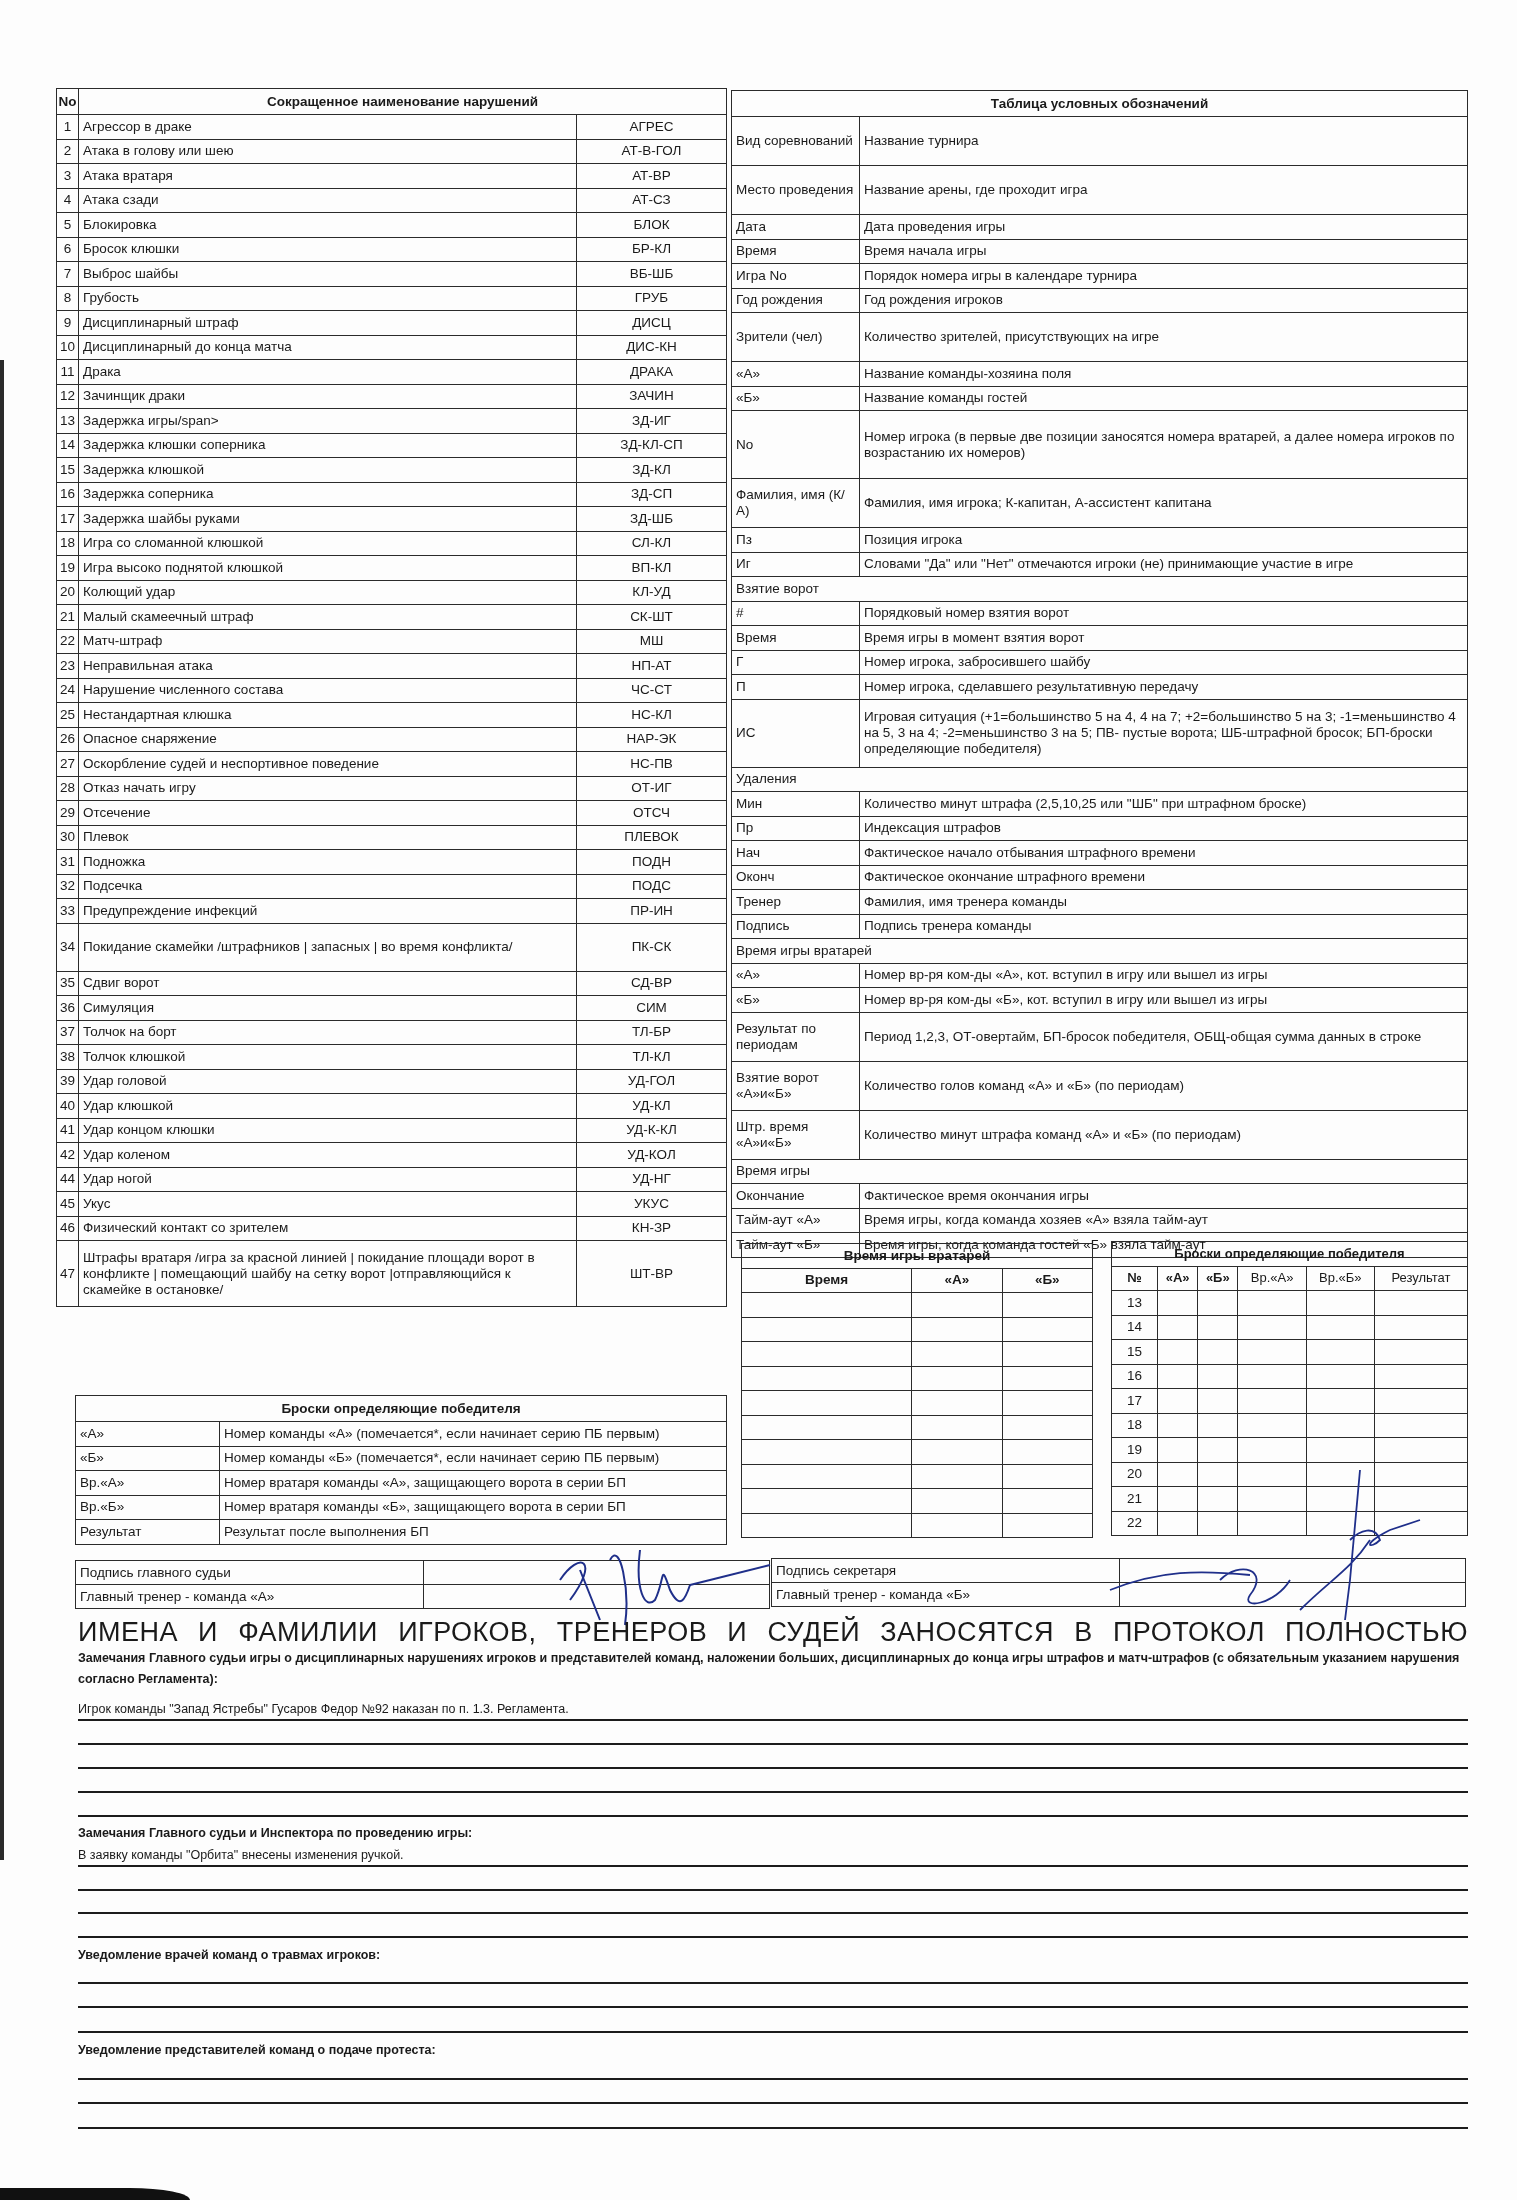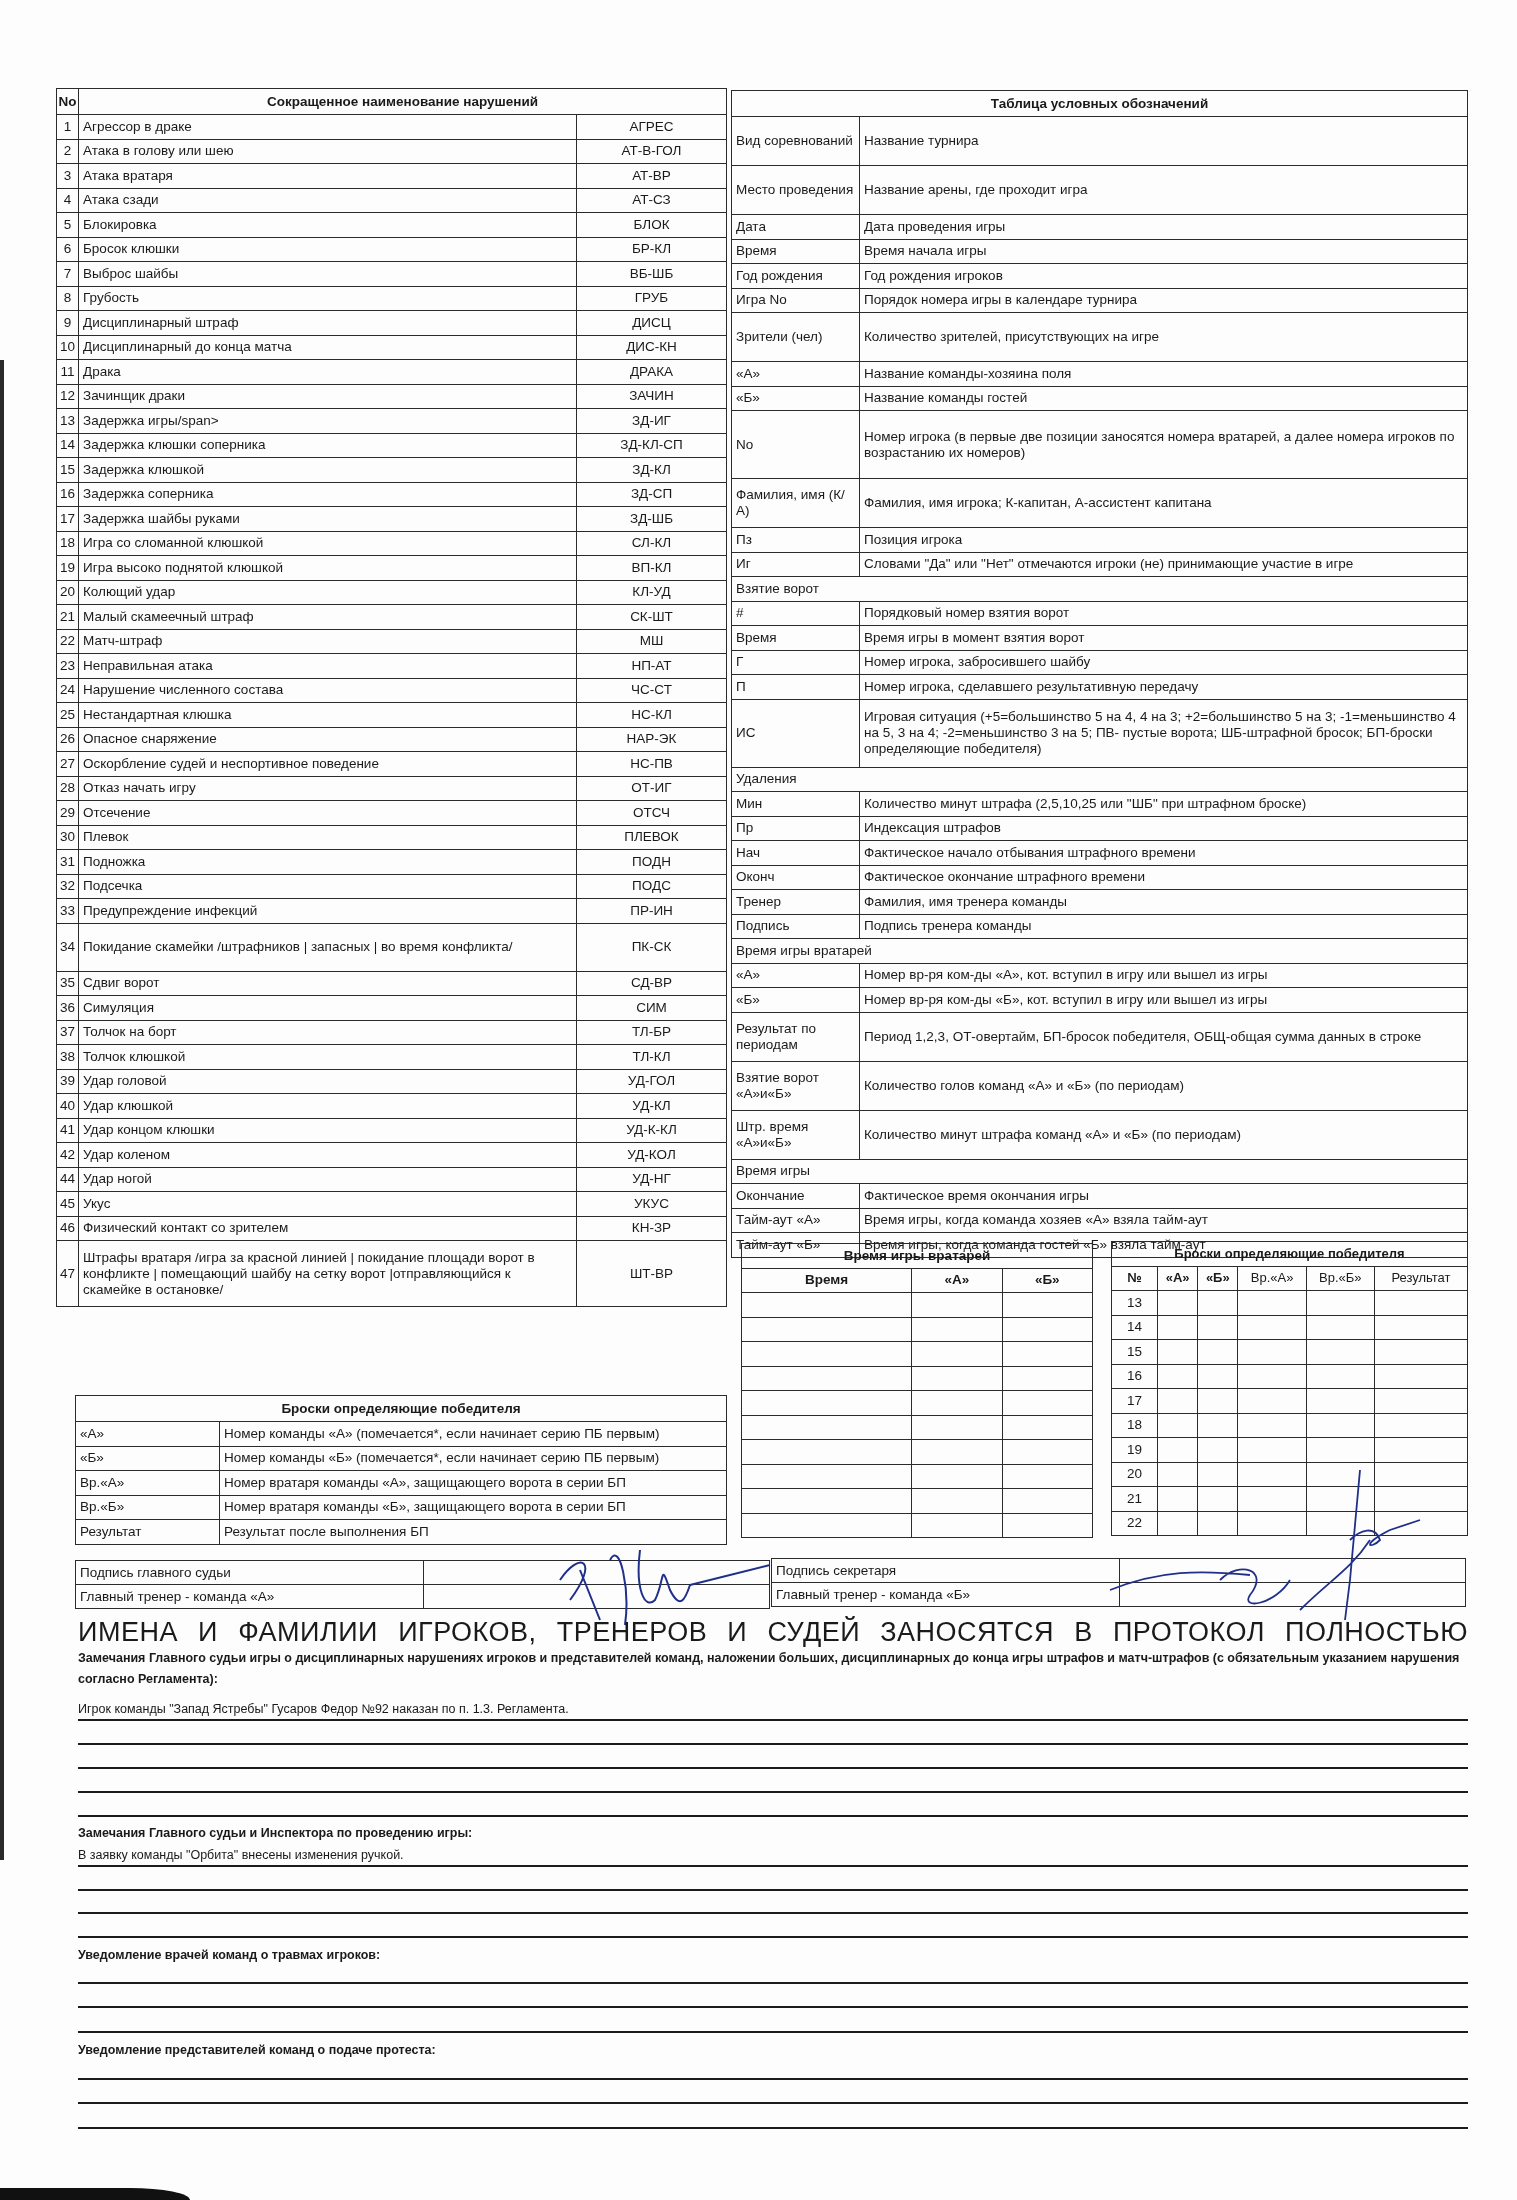--- a/index.html
+++ b/index.html
@@ -331,26 +331,26 @@
       </tr>
       <tr>
         <td class="key">Дата</td>
         <td>Дата проведения игры</td>
       </tr>
       <tr>
         <td class="key">Время</td>
         <td>Время начала игры</td>
       </tr>
       <tr>
+        <td class="key">Игра No</td>
+        <td>Порядок номера игры в календаре турнира</td>
+      </tr>
+      <tr>
         <td class="key">Год рождения</td>
         <td>Год рождения игроков</td>
-      </tr>
-      <tr>
-        <td class="key">Игра No</td>
-        <td>Порядок номера игры в календаре турнира</td>
       </tr>
       <tr class="tall2">
         <td class="key">Зрители (чел)</td>
         <td>Количество зрителей, присутствующих на игре</td>
       </tr>
       <tr>
         <td class="key">«А»</td>
         <td>Название команды-хозяина поля</td>
       </tr>
       <tr>
@@ -387,21 +387,21 @@
       <tr>
         <td class="key">Г</td>
         <td>Номер игрока, забросившего шайбу</td>
       </tr>
       <tr>
         <td class="key">П</td>
         <td>Номер игрока, сделавшего результативную передачу</td>
       </tr>
       <tr class="tall3">
         <td class="key">ИС</td>
-        <td>Игровая ситуация (+5=большинство 5 на 4, 4 на 3; +2=большинство 5 на 3; -1=меньшинство 4 на 5, 3 на 4; -2=меньшинство 3 на 5; ПВ- пустые ворота; ШБ-штрафной бросок; БП-броски определяющие победителя)</td>
+        <td>Игровая ситуация (+1=большинство 5 на 4, 4 на 7; +2=большинство 5 на 3; -1=меньшинство 4 на 5, 3 на 4; -2=меньшинство 3 на 5; ПВ- пустые ворота; ШБ-штрафной бросок; БП-броски определяющие победителя)</td>
       </tr>
       <tr>
         <td colspan="2" class="section">Удаления</td>
       </tr>
       <tr>
         <td class="key">Мин</td>
         <td>Количество минут штрафа (2,5,10,25 или "ШБ" при штрафном броске)</td>
       </tr>
       <tr>
         <td class="key">Пр</td>

